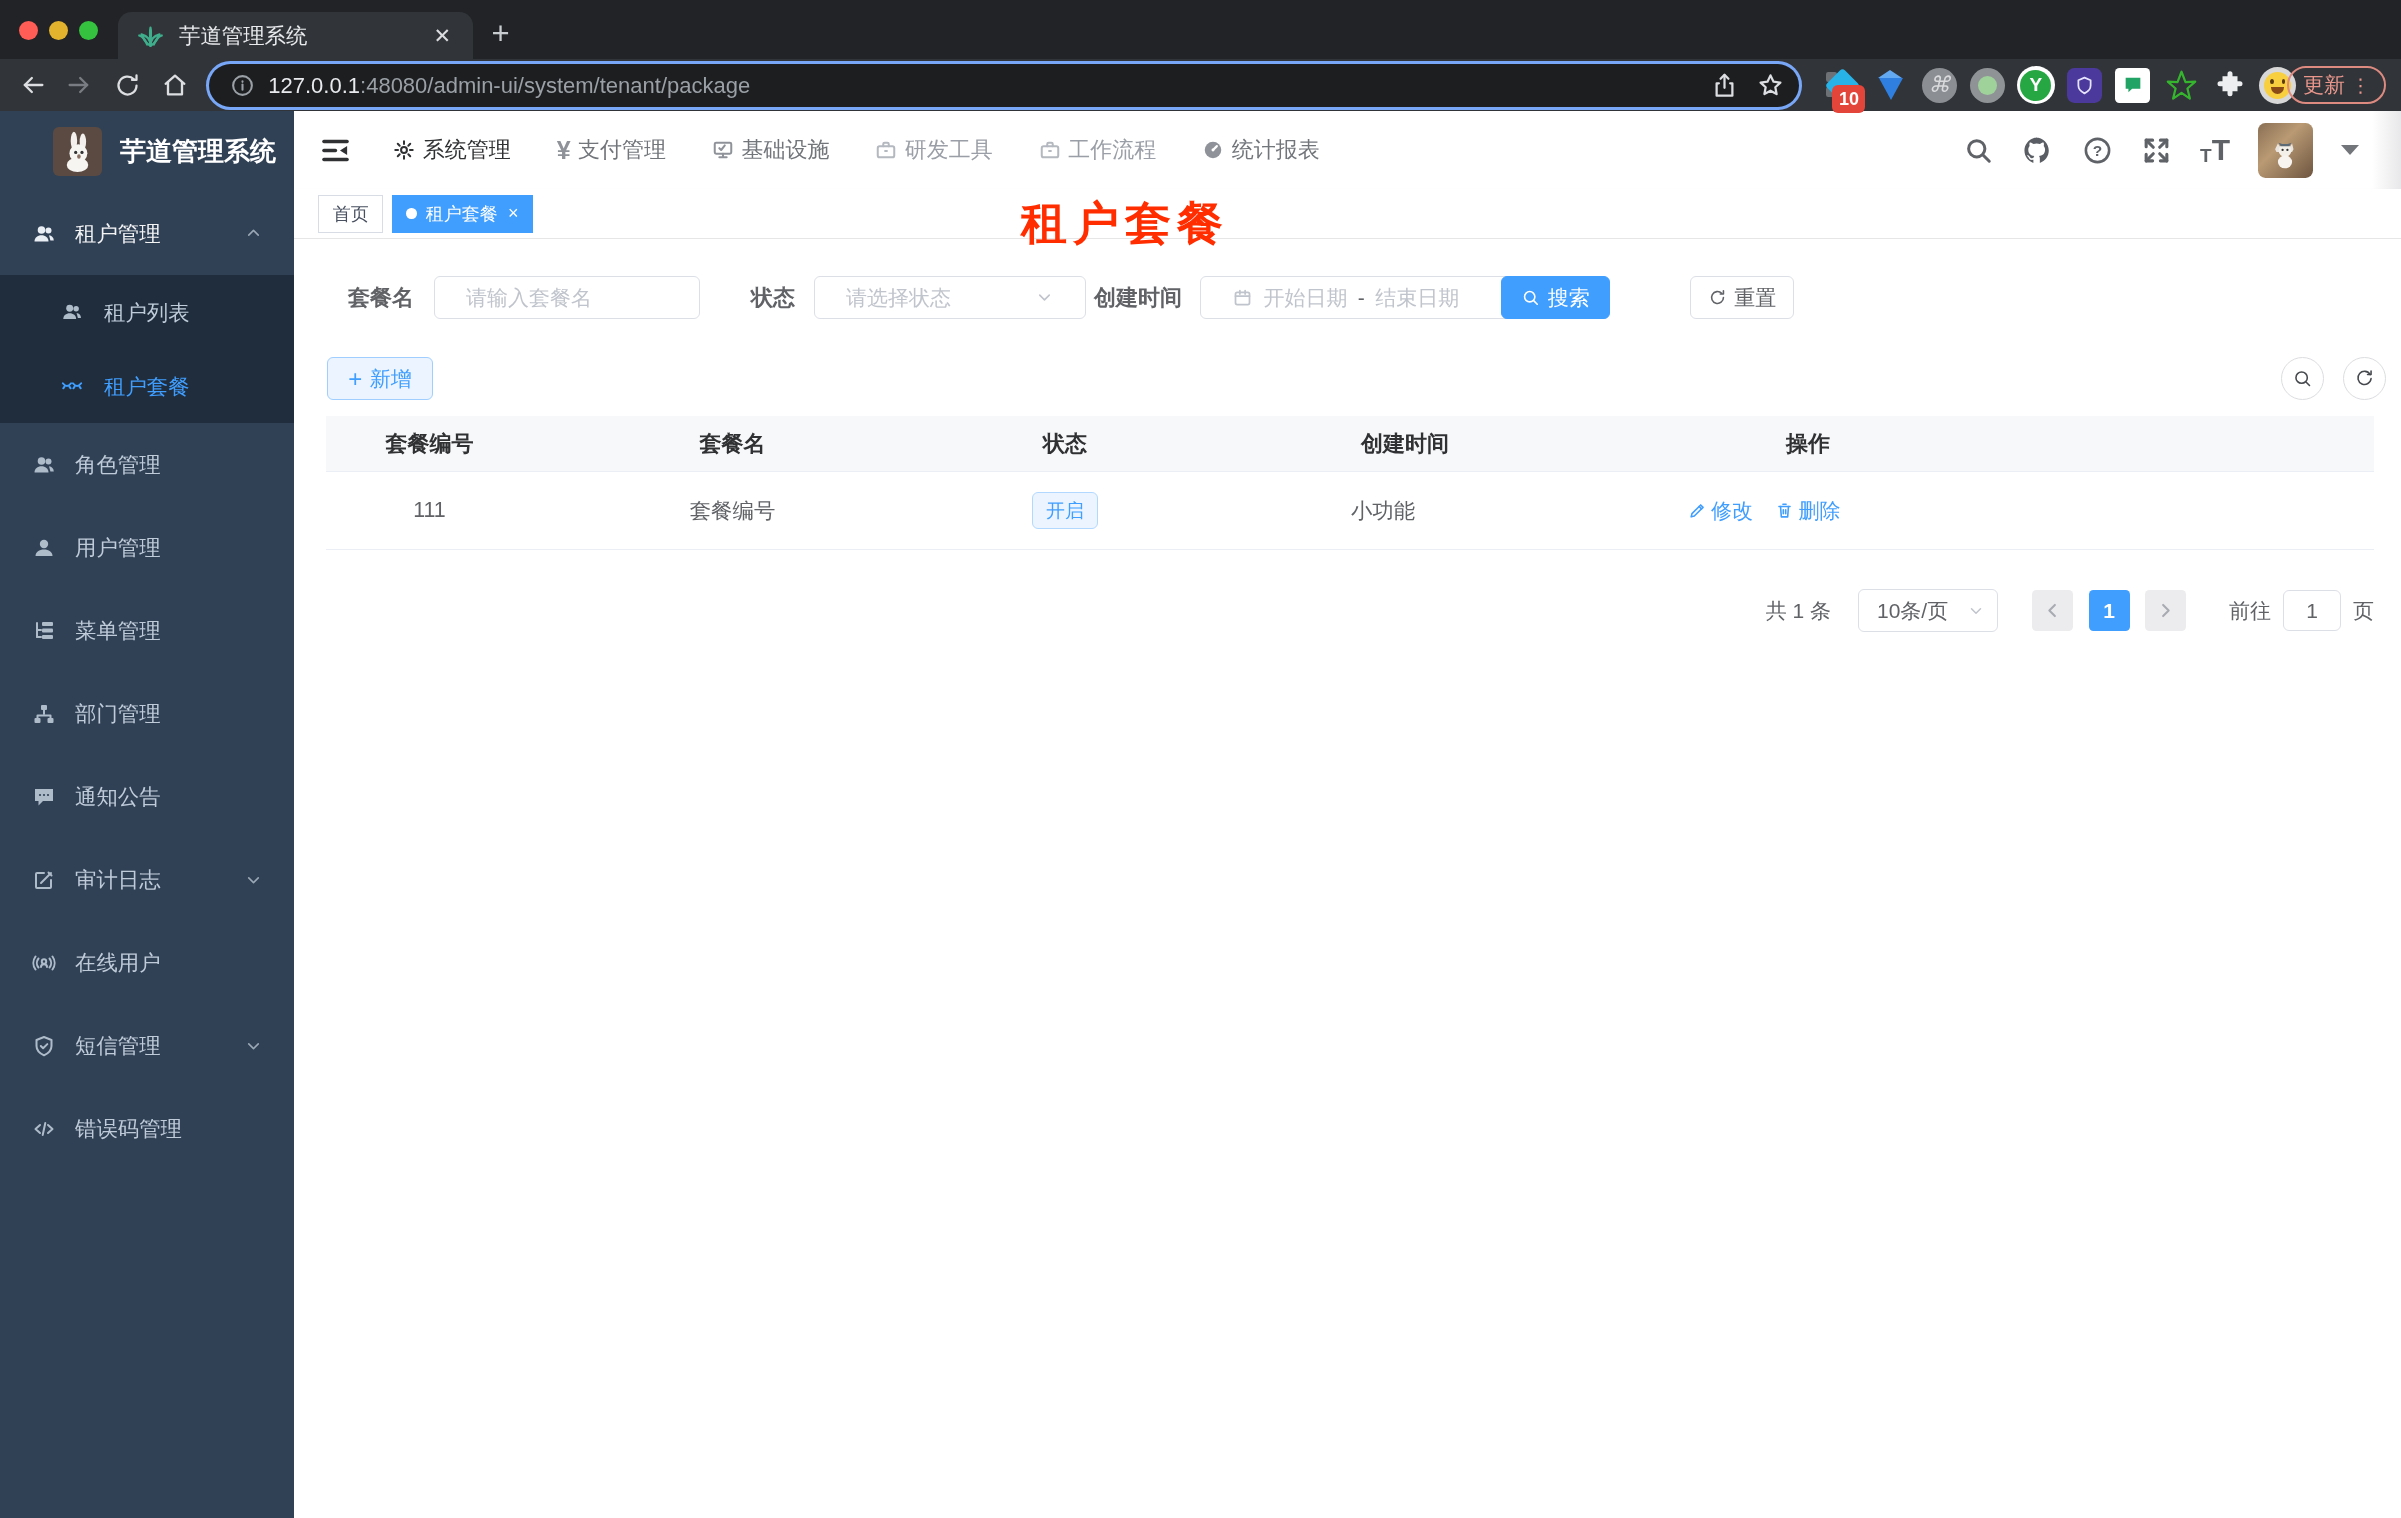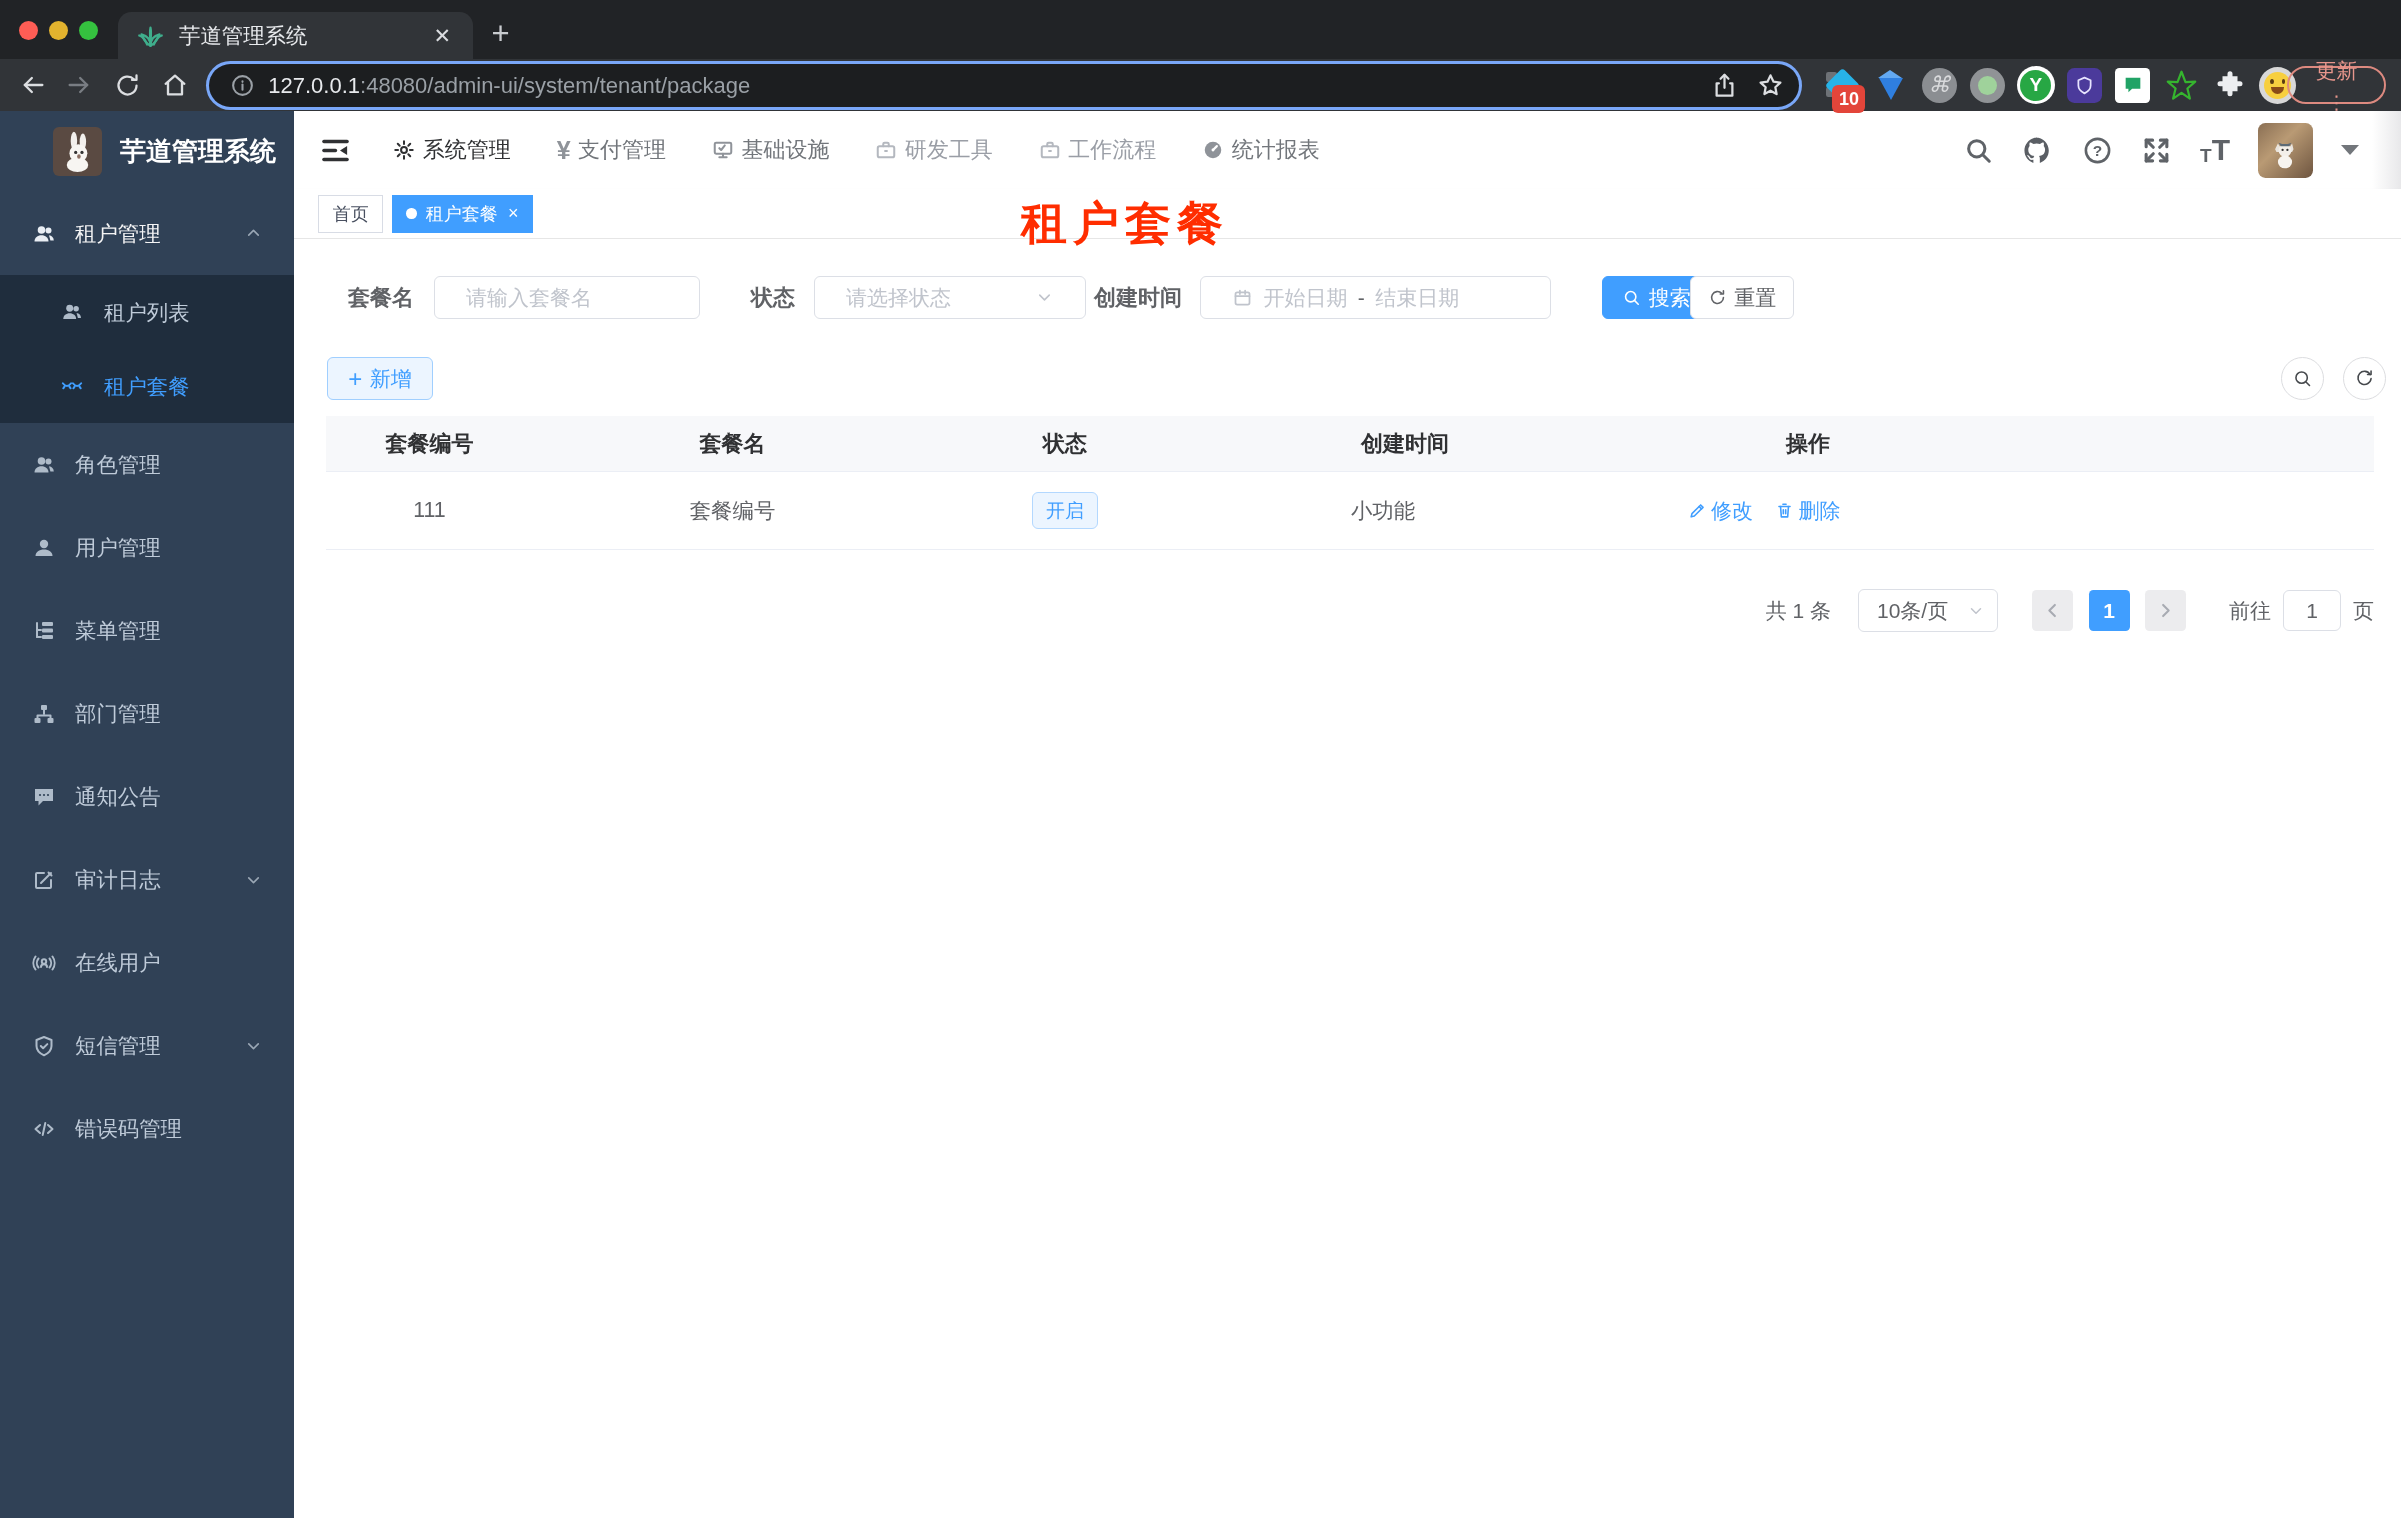--- a/index.html
+++ b/index.html
@@ -38,21 +38,21 @@
   .ext-y { width:38px; height:38px; border-radius:50%; background:#fff; display:flex; align-items:center; justify-content:center; }
   .ext-y i { width:31px; height:31px; border-radius:50%; background:#27a744; color:#fff; font-size:19px; font-weight:700; display:flex; align-items:center; justify-content:center; font-style:normal; }
   .ext-shield { width:35px; height:35px; border-radius:7.4px; background:#4b3a9b; display:flex; align-items:center; justify-content:center; color:#e8e4ff; }
   .ext-chat { width:35px; height:35px; border-radius:4.4px; background:#fff; display:flex; align-items:center; justify-content:center; color:#21a366; }
   .ext-star { color:#35b52e; }
   .ext-puzzle { color:#eceef0; }
   .ext-emoji { width:37px; height:37px; border-radius:50%; background:#d8d8d8; display:flex; align-items:center; justify-content:center; }
   .emoji-face { width:27px; height:27px; border-radius:50%; background:#f7cf3f; position:relative; }
   .emoji-face i{ position:absolute; top:7.4px; width:3.7px; height:5.2px; border-radius:50%; background:#5b3c12;} .emoji-face i.l{left:6px;} .emoji-face i.r{right:6px;}
   .emoji-face b{ position:absolute; left:6.7px; top:15px; width:13.3px; height:7.4px; border-radius:0 0 13.3px 13.3px; background:#8a4b17;}
-  .update-pill { position:absolute; left:2287px; top:66px; width:99px; height:38px; border:2.2px solid #dd8a80; border-radius:19px; color:#e8968c; display:flex; align-items:center; justify-content:center; font-size:21px; gap:6px;flex-direction:column; }
+  .update-pill { position:absolute; left:2287px; top:66px; width:99px; height:38px; border:2.2px solid #dd8a80; border-radius:19px; color:#e8968c; display:flex; align-items:center; justify-content:center; font-size:21px; gap:6px; }
   .update-dots { font-size:19px; letter-spacing:0; }
 
   
   .sidebar { position:absolute; left:0; top:111px; width:294px; height:1408px; background:#304156; color:#bfcbd9; }
   .logo-row { height:81px; display:flex; align-items:center; padding-left:53px; }
   .logo-img { width:49px; height:49px; border-radius:6px; background:#5a4a42; display:flex; align-items:center; justify-content:center; overflow:hidden; }
   .logo-title { margin-left:18px; color:#fff; font-size:26px; font-weight:700; }
   .mi { height:83px; display:flex; align-items:center; padding:0 31px; font-size:21.4px; cursor:pointer; position:relative;}
   .mi .micon { width:25px; display:flex; justify-content:center; color:#aebbc9; }
   .mi .mlabel { margin-left:19px; flex:1; }
@@ -581,21 +581,21 @@
       <span style="color:#c0c4cc">
         <svg width="21" height="21" viewBox="0 0 24 24">
             <rect x="4" y="6" width="16" height="14" rx="2"></rect>
             <path d="M4 10.5h16M9 4v4M15 4v4"></path>
           </svg>
       </span>
       <span class="ph">开始日期</span>
       <span style="color:#606266">-</span>
       <span class="ph">结束日期</span>
     </span>
-    <span class="btn btn-primary" style="left:1308px;width:109px">
+    <span class="btn btn-primary" style="left:1207px;width:109px">
       <span>
           <svg width="19" height="19" viewBox="0 0 24 24">
             <circle cx="11" cy="11" r="6.5"></circle>
             <path d="M16 16l4.5 4.5"></path>
           </svg>
         </span>
       <span>搜索</span>
     </span>
     <span class="btn btn-plain" style="left:1396px;width:104px">
       <span>

